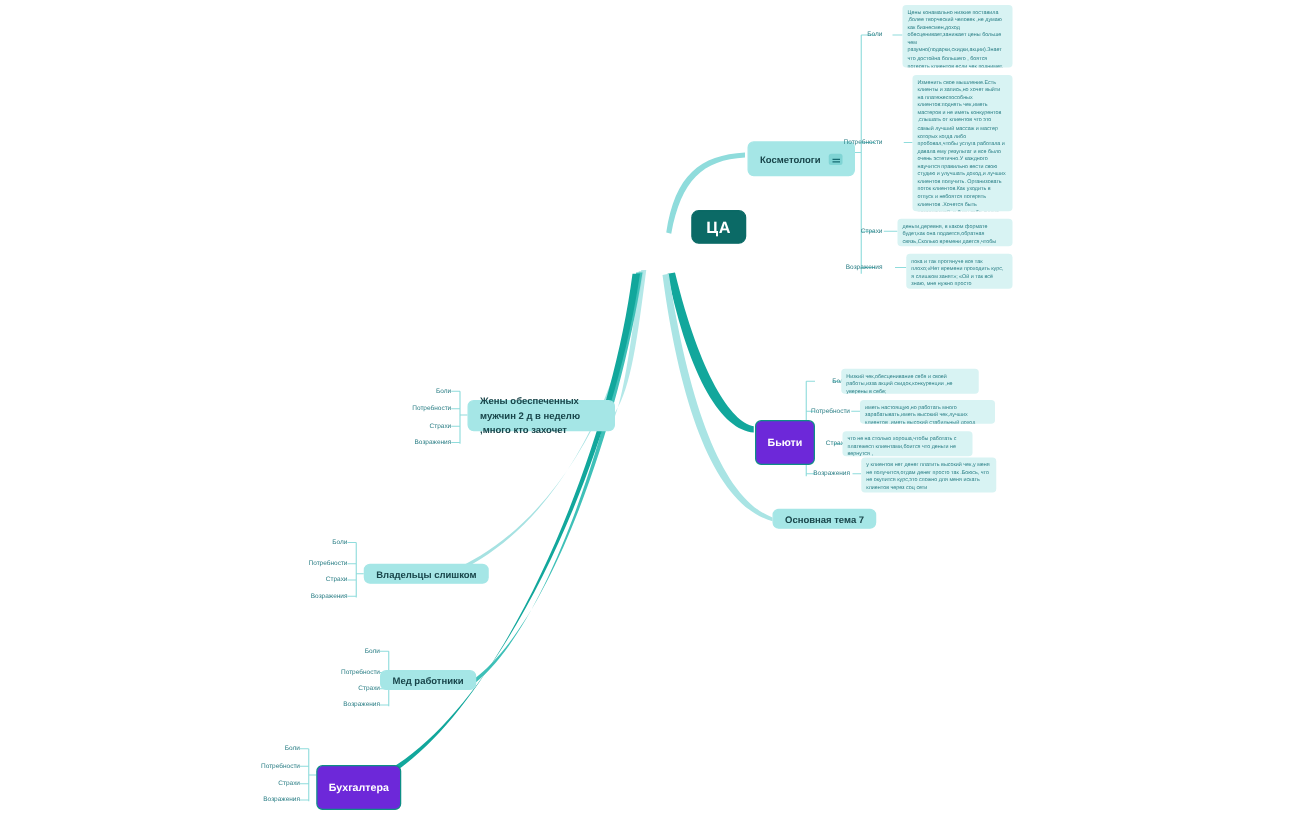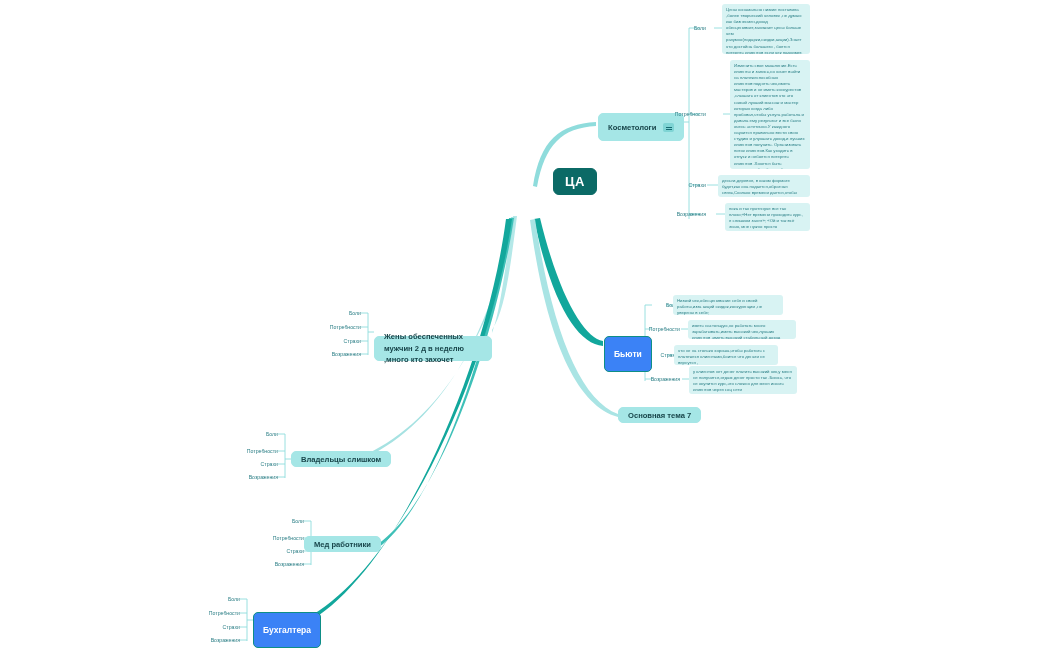--- a/index.html
+++ b/index.html
@@ -13,21 +13,21 @@
 
   .node{position:absolute;box-sizing:border-box;}
 
   .node-root{
     background:#0b6a66;color:#ffffff;border-radius:6px;
     font-size:13px;font-weight:bold;letter-spacing:.5px;
     display:flex;align-items:center;justify-content:center;
     border:1px solid #0b6a66;
   }
   .node-dark{
-    background:#3b82f6;color:#ffffff;border-radius:5px;
+    background:#6d28d9;color:#ffffff;border-radius:5px;
     font-size:8.5px;font-weight:bold;
     display:flex;align-items:center;justify-content:center;
     padding:17px 9px;border:1px solid #0e8e86;white-space:nowrap;
   }
   .node-light{
     background:#a5e6e6;color:#18454a;border-radius:5px;
     font-size:7.6px;font-weight:bold;
     display:flex;align-items:center;
     padding:4px 9px;border:1px solid #a5e6e6;
   }
@@ -115,21 +115,21 @@
   <div class="sublabel" style="left:652px;top:352px;width:26px;">Страхи</div>
   <div class="sublabel" style="left:644px;top:376px;width:36px;">Возражения</div>
 
   <div class="textblock" style="left:673px;top:295px;width:110px;height:20px;">Низкий чек,обесценивание себя и своей работы,изза акций скидок,конкуренции ,не уверены в себе;</div>
   <div class="textblock" style="left:688px;top:320px;width:108px;height:19px;">иметь настоящую,но работать много зарабатывать,иметь высокий чек,лучших клиентов ,иметь высокий стабильный доход</div>
   <div class="textblock" style="left:674px;top:345px;width:104px;height:20px;">что не на столько хороша,чтобы работать с платежесп клиентами,боится что деньги не вернутся ,</div>
   <div class="textblock" style="left:689px;top:366px;width:108px;height:28px;">у клиентов нет денег платить высокий чек,у меня не получится,отдам денег просто так .Боюсь, что не окупится курс,это сложно для меня искать клиентов через соц сети</div>
 
   <div class="node node-light center" style="left:618px;top:407px;height:16px;">Основная тема 7</div>
 
-  <div class="node node-light wrap" style="left:374px;top:320px;width:118px;height:25px;margin-top:16px;">Жены обеспеченных мужчин 2 д в неделю ,много кто захочет</div>
+  <div class="node node-light wrap" style="left:374px;top:320px;width:118px;height:25px;">Жены обеспеченных мужчин 2 д в неделю ,много кто захочет</div>
   <div class="sublabel" style="left:333px;top:310px;width:28px;">Боли</div>
   <div class="sublabel" style="left:323px;top:324px;width:38px;">Потребности</div>
   <div class="sublabel" style="left:333px;top:338px;width:28px;">Страхи</div>
   <div class="sublabel" style="left:323px;top:351px;width:38px;">Возражения</div>
 
   <div class="node node-light center" style="left:291px;top:451px;height:16px;">Владельцы слишком</div>
   <div class="sublabel" style="left:250px;top:431px;width:28px;">Боли</div>
   <div class="sublabel" style="left:240px;top:448px;width:38px;">Потребности</div>
   <div class="sublabel" style="left:250px;top:461px;width:28px;">Страхи</div>
   <div class="sublabel" style="left:240px;top:474px;width:38px;">Возражения</div>

